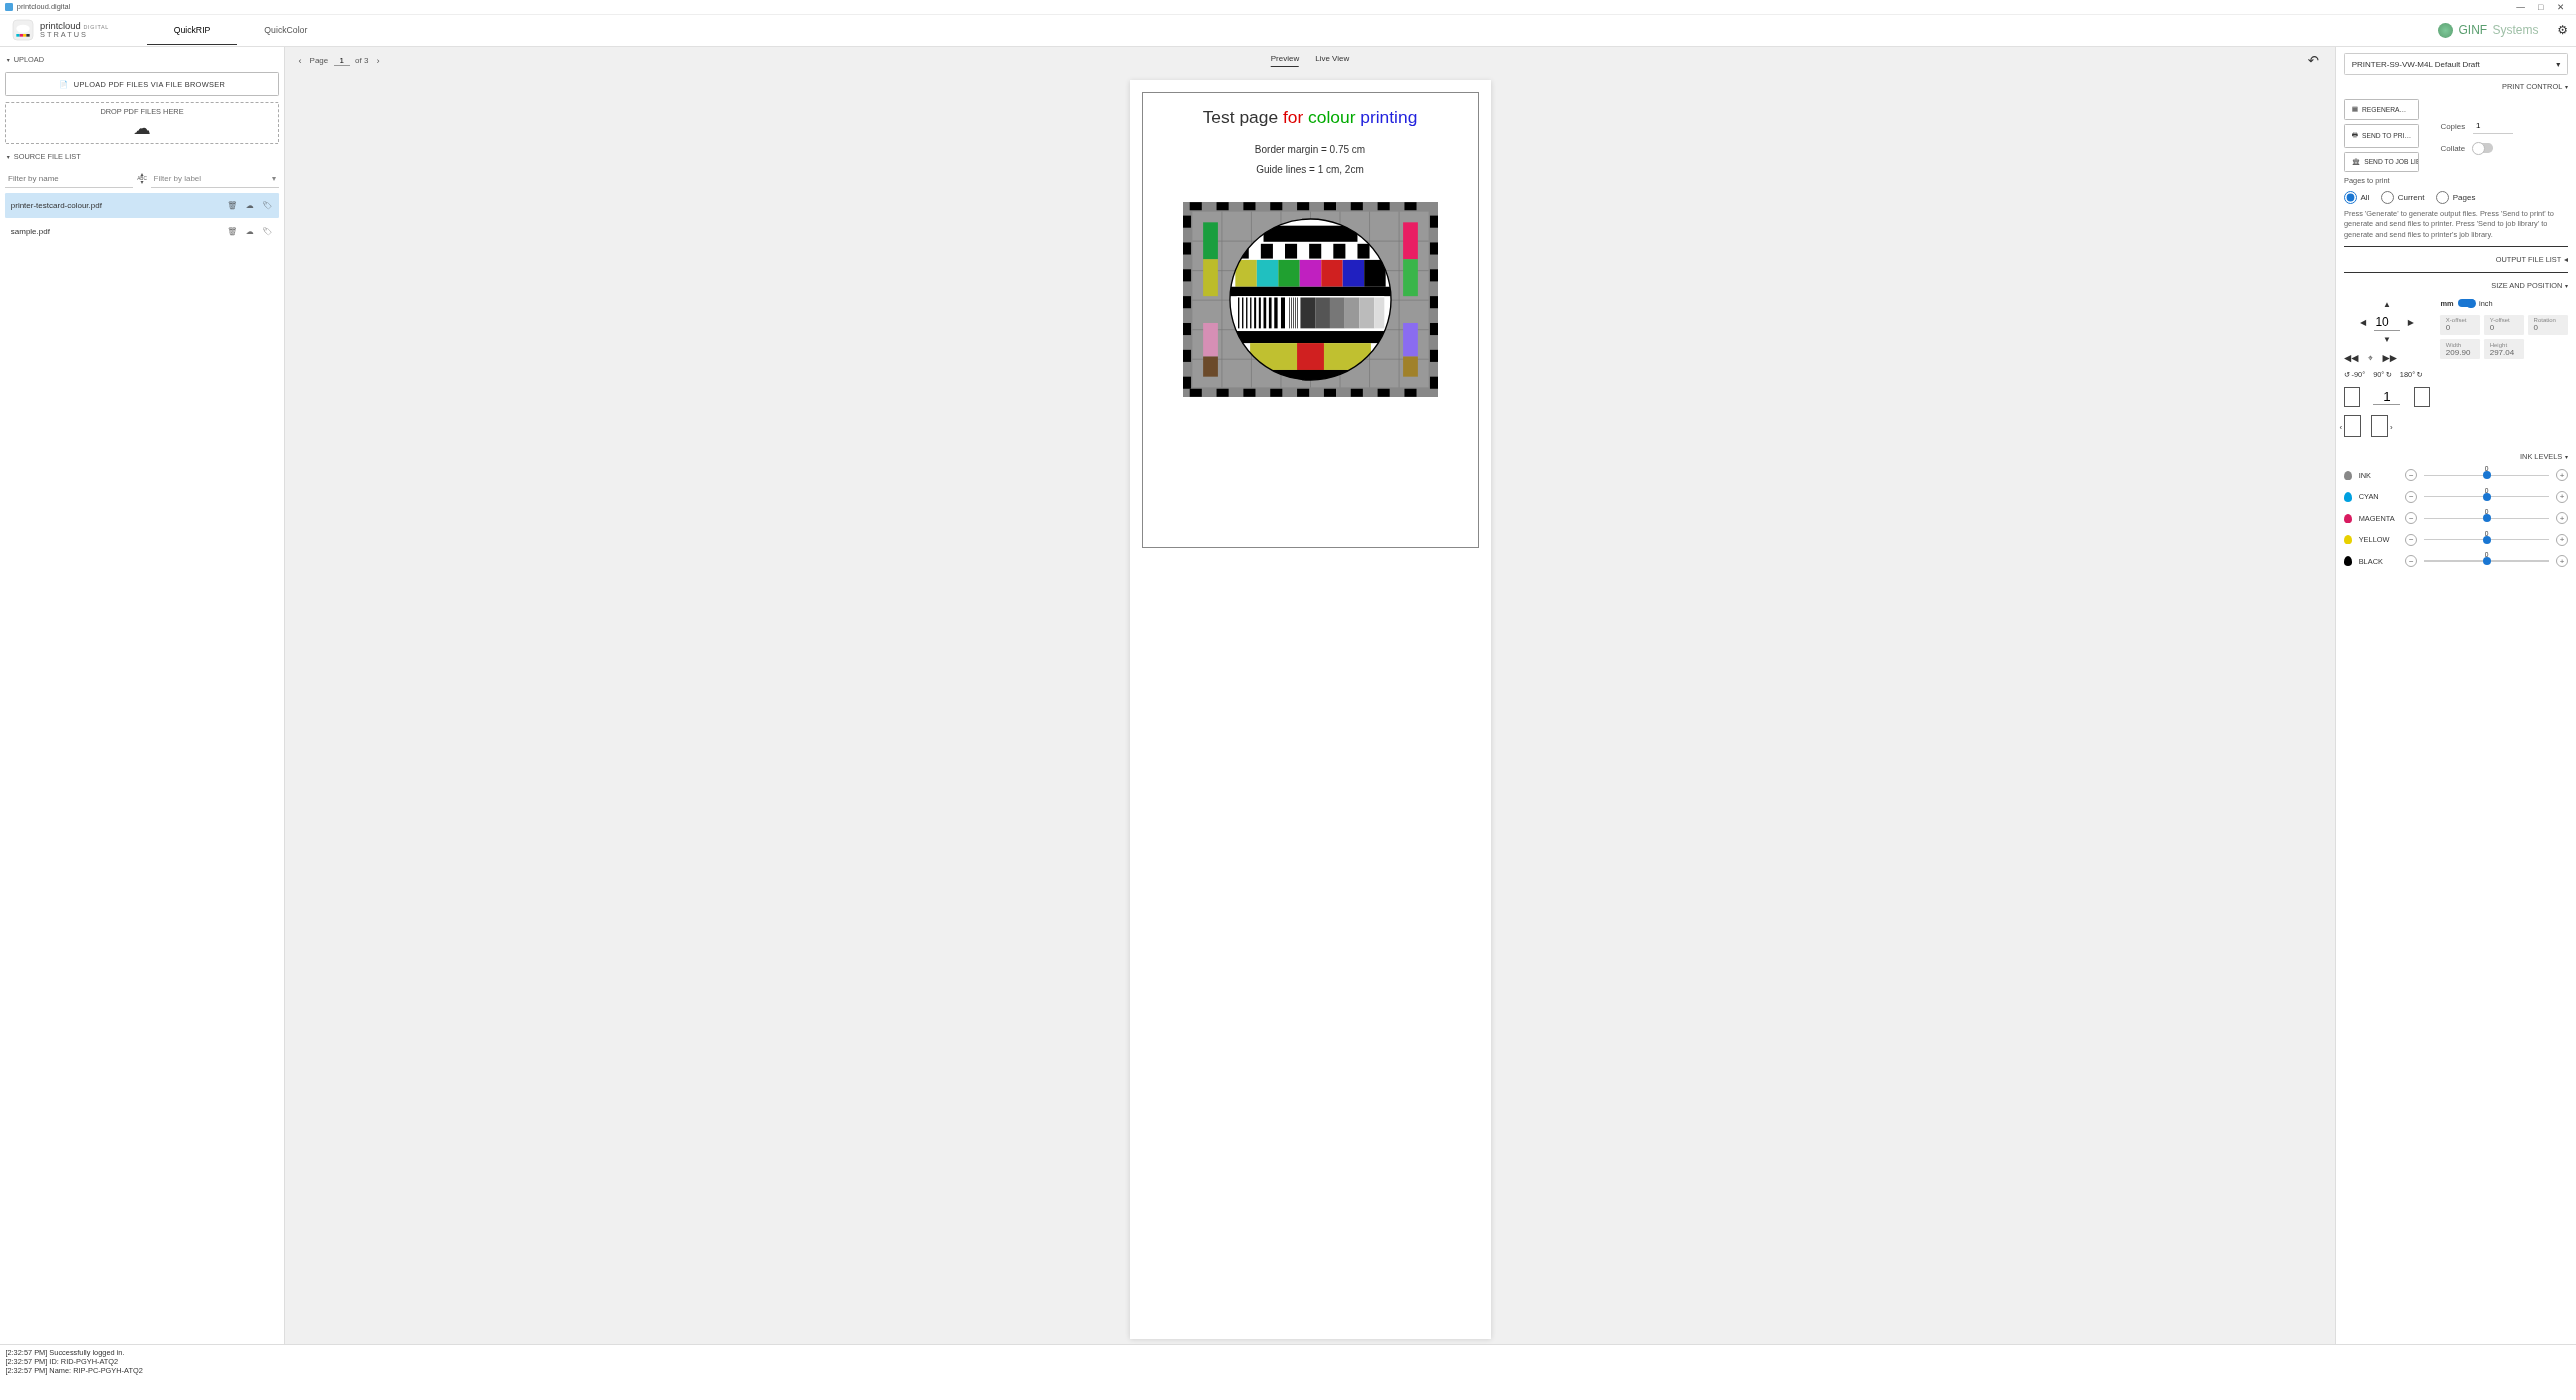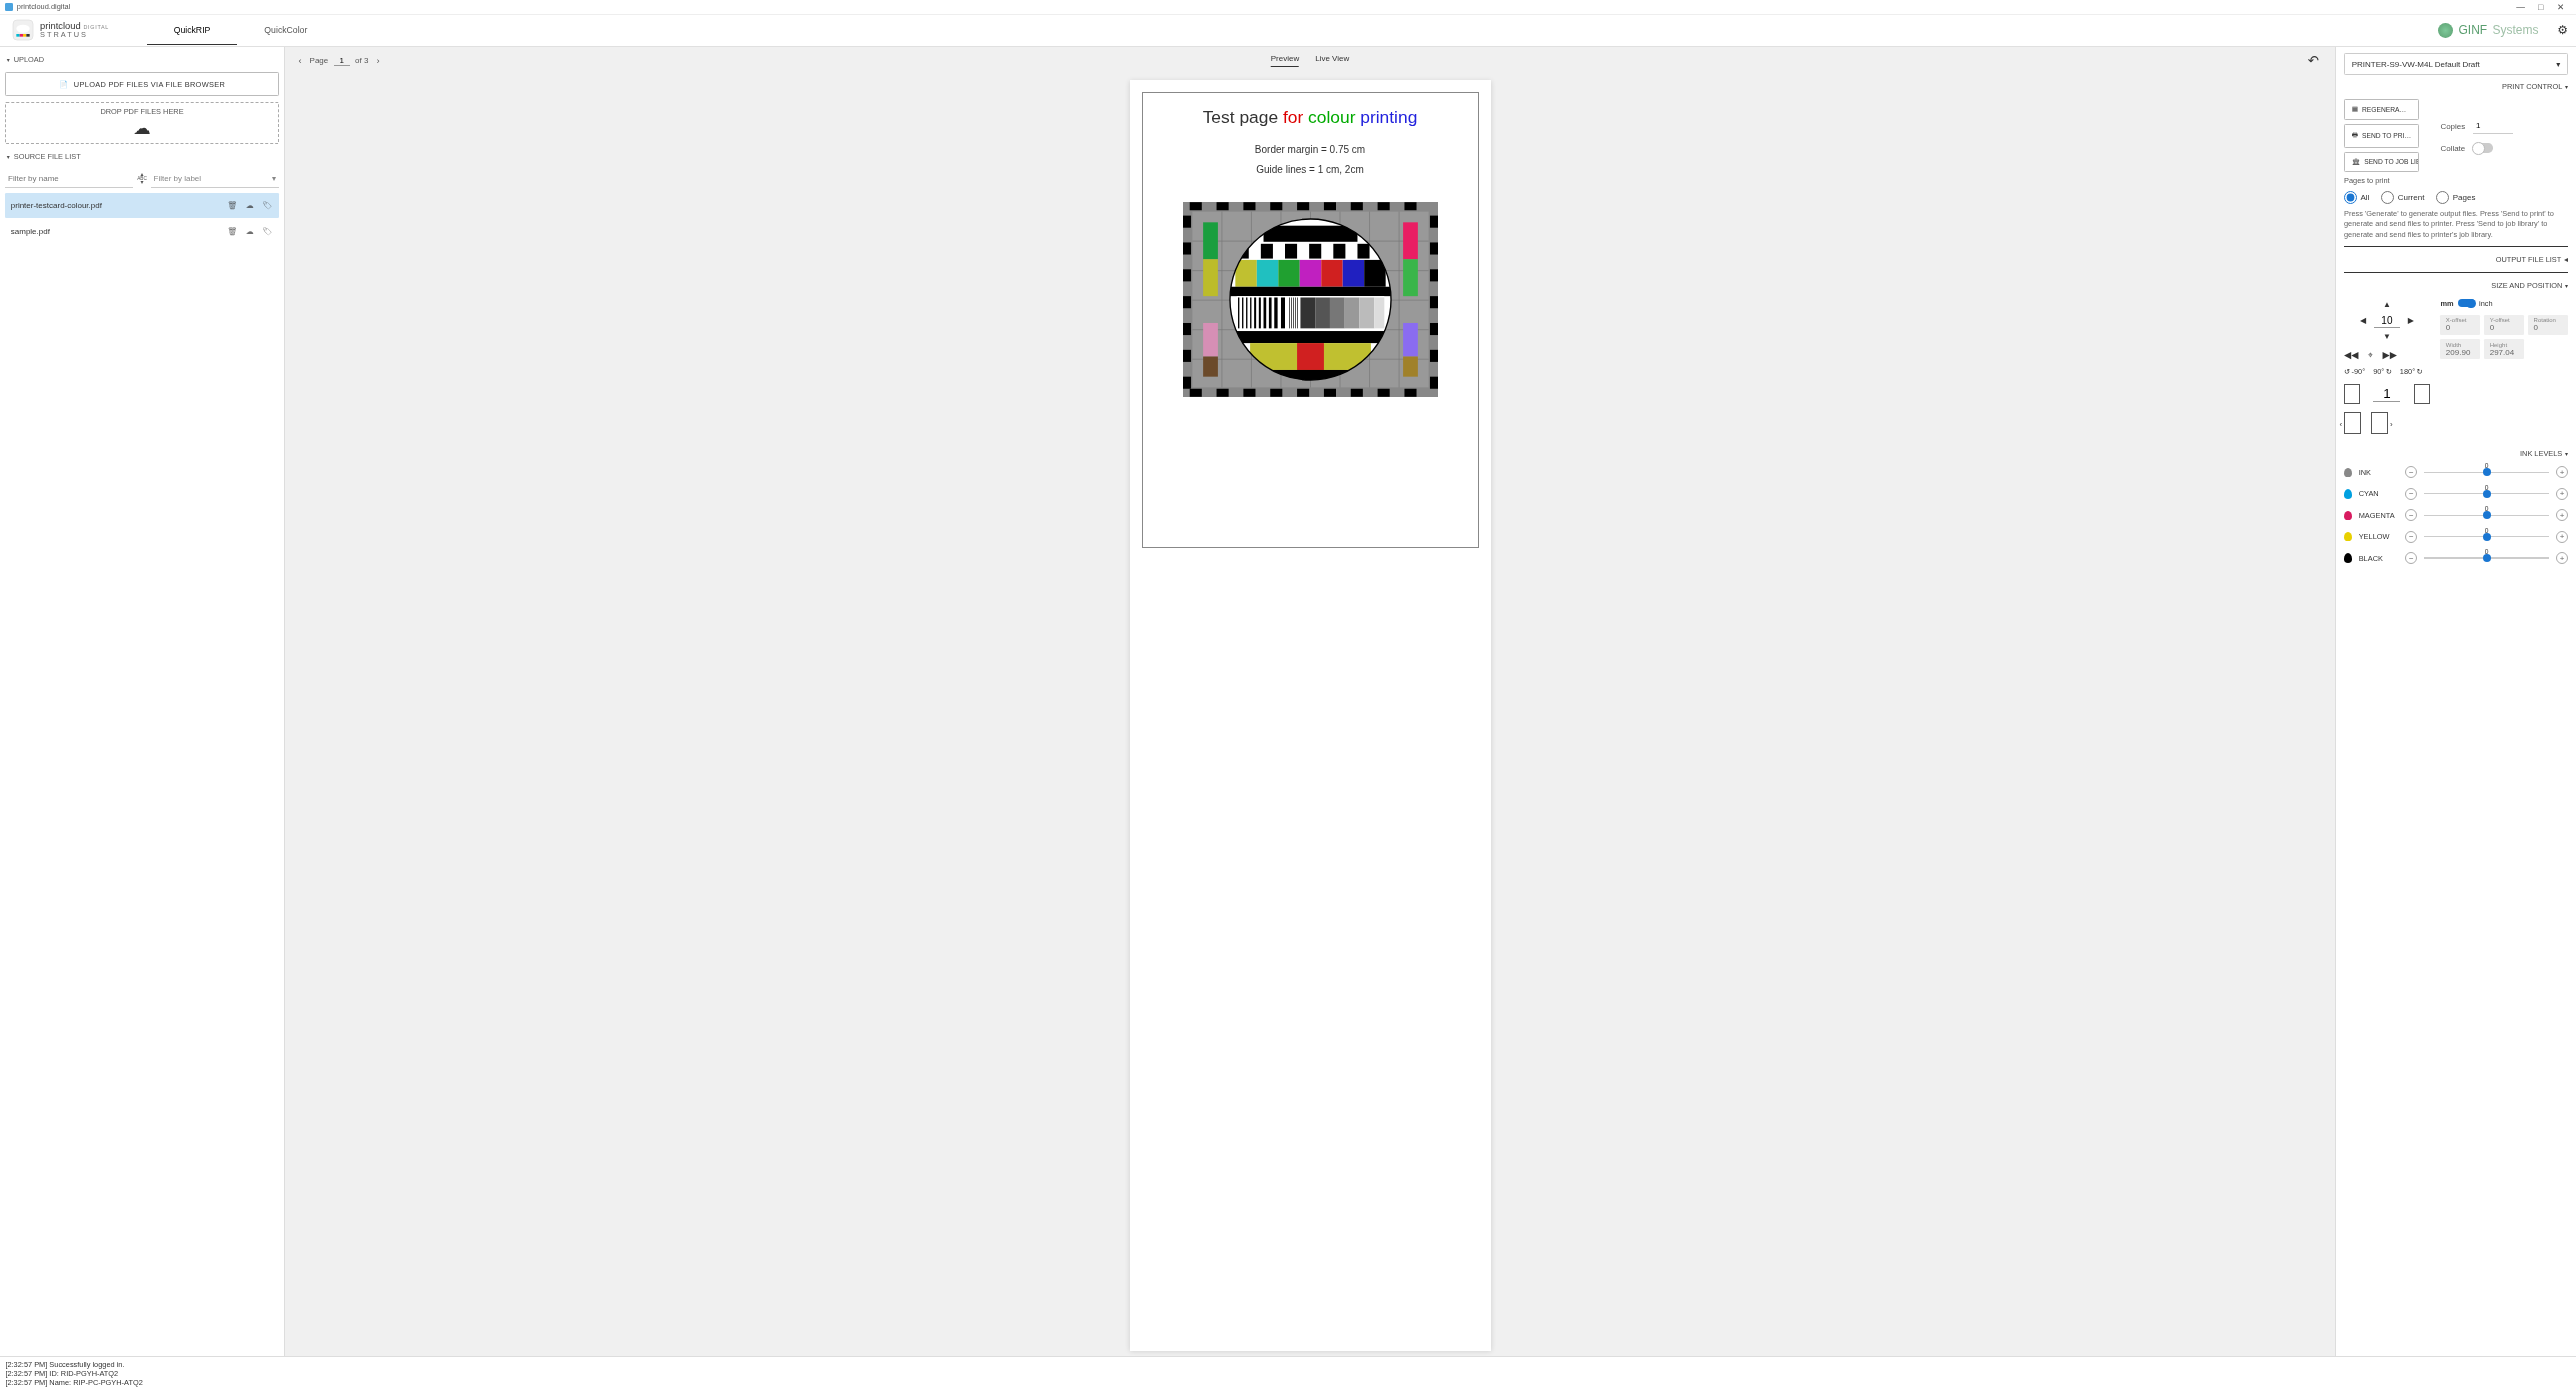--- a/index.html
+++ b/index.html
@@ -74,21 +74,21 @@
 .toggle{width:20px;height:9.4px;background:#ccc;border-radius:4.7px;position:relative;cursor:pointer}
 .toggle::after{content:"";position:absolute;width:10.7px;height:10.7px;background:#fff;border:0.7px solid #bbb;border-radius:50%;top:-1.3px;left:-1.3px}
 .radios{display:flex;gap:12px;margin:5.4px 0}
 .radio{display:flex;align-items:center;gap:3.4px;cursor:pointer}
 .radio input{accent-color:#1976d2}
 .help{font-size:7.4px;color:#666;line-height:1.4;margin:5.4px 0}
 hr{border:none;border-top:0.7px solid #333;margin:4px 0}
 .sizepos{display:flex;gap:10.7px;margin:5.4px 0}
 .nudge{display:flex;flex-direction:column;align-items:center;gap:2.7px}
 .nudge-row{display:flex;align-items:center;gap:5.4px}
-.nudge-row input{width:25.5px;text-align:center;border:none;border-bottom:0.7px solid #999;font-size:10px;padding:1.3px}
+.nudge-row input{width:25.5px;border:none;border-bottom:0.7px solid #999;font-size:12px;padding:1.3px}
 .arrow-btn{cursor:pointer;font-size:8px;padding:1.3px 2.7px}
 .transport{display:flex;gap:9.4px;margin:6.7px 0;align-items:center;font-size:9.4px}
 .transport span{cursor:pointer}
 .rotations{display:flex;gap:8px;margin:5.4px 0;font-size:7.4px;align-items:center}
 .rotations span{cursor:pointer;display:flex;align-items:center;gap:1.3px}
 .unit-toggle{display:flex;align-items:center;gap:4px;font-size:7.4px;margin-bottom:6.7px}
 .unit-toggle .sw{width:17.4px;height:8px;background:#1976d2;border-radius:4px;position:relative}
 .unit-toggle .sw::after{content:"";position:absolute;width:9.4px;height:9.4px;background:#1976d2;border-radius:50%;top:-0.7px;right:-0.7px}
 .dim-grid{display:grid;grid-template-columns:1fr 1fr 1fr;gap:4px}
 .dim-box{background:#eee;padding:2.7px 5.4px;border-radius:1.3px}
@@ -100,21 +100,21 @@
 .orient{display:flex;gap:9.4px;margin:5.4px 0}
 .orient-ic{width:17.4px;height:21.5px;border:0.7px solid #555;cursor:pointer;position:relative}
 .ink-row{display:flex;align-items:center;gap:6.7px;padding:4px 0}
 .ink-drop{width:8px;height:9.4px;border-radius:50% 50% 50% 50% / 60% 60% 40% 40%;transform:rotate(0deg)}
 .ink-name{width:40px;font-size:7.4px}
 .ink-slider{flex:1;position:relative;height:13.4px;display:flex;align-items:center}
 .ink-track{height:1.3px;background:#ccc;width:100%;position:relative}
 .ink-thumb{position:absolute;left:50%;width:8px;height:8px;background:#1976d2;border-radius:50%;top:-3.4px;transform:translateX(-50%)}
 .ink-val{position:absolute;left:50%;top:-9.4px;font-size:6.7px;transform:translateX(-50%)}
 .pm{width:12px;height:12px;border:0.7px solid #aaa;border-radius:50%;display:flex;align-items:center;justify-content:center;font-size:8px;cursor:pointer;color:#666}
-.log{height:44px;background:#fff;border-top:0.7px solid #ddd;padding:2.7px 5.4px;font-size:7.4px;overflow:auto;font-family:Consolas,monospace}
+.log{height:56px;background:#fff;border-top:0.7px solid #ddd;padding:2.7px 5.4px;font-size:7.4px;overflow:auto;font-family:Consolas,monospace}
 svg{display:block}
 </style>
 </head>
 <body>
 
 <div class="window">
   <div class="titlebar">
     <span class="icon">
       <svg width="8" height="8" viewBox="0 0 12 12">
           <rect width="12" height="12" fill="#4aa3df" rx="2"></rect>

